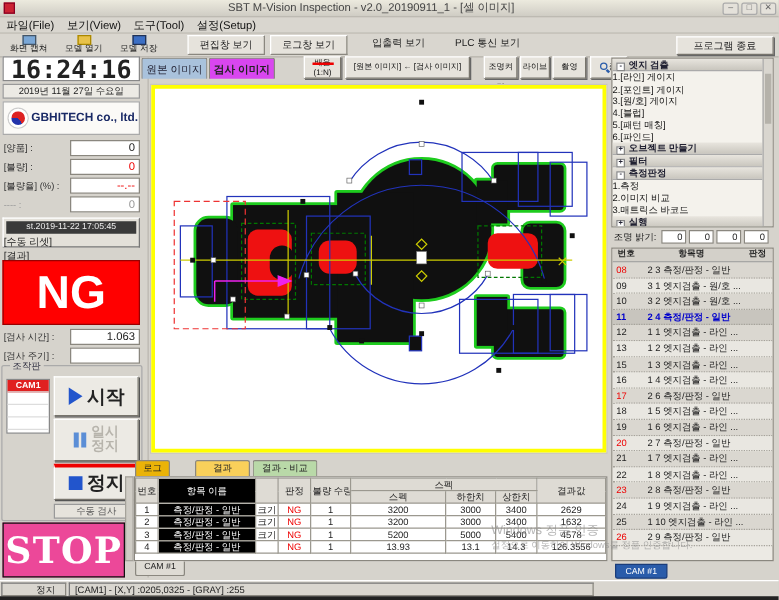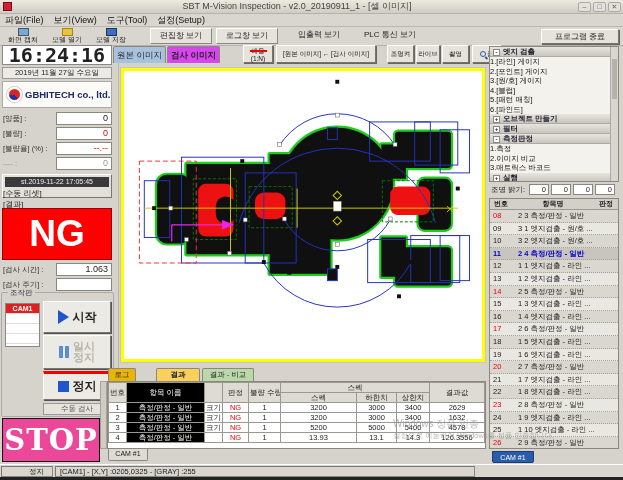--- a/index.html
+++ b/index.html
@@ -37,21 +37,21 @@
   #reset-time { margin:2px; height:10px; background:#3a3a3a; color:#eee; font-size:7px; text-align:center; line-height:10px; }
   #reset-lbl { font-size:8px; text-align:left; line-height:10px; color:#222; }
   #result-lbl { left:3px; top:199px; font-size:8px; }
   #ngbox { left:2px; top:208px; width:110px; height:52px; background:#f00; border:1px solid #900; color:#fff; font-size:37px; font-weight:bold; text-align:center; line-height:50px; }
   #grp { left:1px; top:292px; width:113px; height:125px; border:1px solid #aaa; border-radius:2px; }
   #grp-title { position:absolute; left:6px; top:-5px; background:#d6d3cc; padding:0 2px; font-size:7.5px; color:#334; }
   #camlist { position:absolute; left:3px; top:10px; width:35px; height:44px; background:#fff; border:1px solid #888; }
   .camrow { height:10px; border-bottom:1px solid #ddd; font-size:7px; line-height:10px; text-align:center; }
   .camrow.on { background:#e02020; color:#fff; font-weight:bold; }
   .op-btn { position:absolute; left:41px; width:68px; background:#eceae4; border:1px solid #fff; border-right-color:#77746c; border-bottom-color:#77746c; box-shadow:1px 1px 0 #555; display:flex; align-items:center; justify-content:center; gap:4px; }
-  .op-btn .t { font-size:12px; font-weight:bold; color:#222; }
+  .op-btn .t { font-size:15px; font-weight:bold; color:#222; }
   .op-btn.dis .t { color:#b7b4ac; font-size:11px; line-height:11px; }
   .play { width:0; height:0; border-left:11px solid #2255cc; border-top:7px solid transparent; border-bottom:7px solid transparent; }
   .pause { width:10px; height:12px; border-left:4px solid #5b8ed6; border-right:4px solid #5b8ed6; }
   .sq { width:11px; height:11px; background:#2255cc; }
   #btn-stop { border-top:3px solid #e00; }
   #btn-manual { position:absolute; left:41px; top:110px; width:68px; height:12px; background:#e6e3dc; border:1px solid #999; font-size:7.5px; text-align:center; line-height:10px; color:#555; }
   #stopbox { left:2px; top:418px; width:98px; height:44px; background:#ec4899; border:1px solid #111; color:#fff; font-family:"DejaVu Serif",serif; font-weight:bold; font-size:29px; text-align:center; line-height:42px; letter-spacing:1px; }
   
   .tab { position:absolute; top:46px; height:17px; border:1px solid #8a877f; border-bottom:none; font-size:8.5px; text-align:center; line-height:16px; border-radius:2px 2px 0 0; }
   #tab-src { left:113px; width:53px; background:#a9c2dc; color:#223; }
@@ -65,21 +65,21 @@
   #btn-live { left:416px; width:24px; line-height:16px; }
   #btn-grab { left:442px; width:27px; line-height:16px; }
   #btn-zoom { left:472px; width:30px; line-height:16px; }
   .mag { display:inline-block; width:6px; height:6px; border:1.5px solid #2a5caa; border-radius:50%; position:relative; vertical-align:-1px; margin-right:1px; }
   .mag::after { content:""; position:absolute; width:3px; height:1.5px; background:#2a5caa; left:4px; top:5px; transform:rotate(45deg); }
   
   #imgframe { left:121px; top:68px; width:364px; height:294px; background:#fff; border:3px solid #ffff00; box-shadow:0 0 0 1px #c9c6be; }
   
   .btab { position:absolute; top:368px; height:13px; border:1px solid #8a877f; border-bottom:none; font-size:7.5px; text-align:center; line-height:12px; border-radius:2px 2px 0 0; }
   #btab-log { left:108px; width:28px; background:#eab308; }
-  #btab-res { left:156px; width:44px; background:#f9d05a; font-weight:bold; }
+  #btab-res { left:156px; width:44px; background:#f9d05a; font-weight:normal; }
   #btab-cmp { left:202px; width:52px; background:#b9d9a8; }
   #tbl-scroll { left:100px; top:381px; width:7px; height:68px; background:#cfccc5; border:1px solid #a5a29a; }
   #tablewrap { left:107px; top:381px; width:379px; height:68px; overflow:hidden; background:#fff; border:1px solid #8a877f; }
   table { border-collapse:collapse; width:100%; table-layout:fixed; }
   th,td { border:1px solid #9b988f; font-size:7.5px; font-weight:normal; height:10px; line-height:9px; text-align:center; overflow:hidden; white-space:nowrap; padding:0 1px; }
   th { background:#dedbd4; }
   th.dark, td.dark { background:#000; color:#fff; }
   td.ng { color:#e00; }
   #cam-tab-l { left:108px; top:449px; width:40px; height:12px; background:#dedbd4; border:1px solid #8a877f; border-top:none; font-size:7px; text-align:center; line-height:10px; border-radius:0 0 2px 2px; }
   
@@ -477,24 +477,20 @@
       </div>
       <div class="insp-row">
         <span class="no ">12</span>
         <span class="tx">1 1 엣지검출 - 라인 ...</span>
       </div>
       <div class="insp-row">
         <span class="no ">13</span>
         <span class="tx">1 2 엣지검출 - 라인 ...</span>
       </div>
       <div class="insp-row">
-        <span class="no red">14</span>
-        <span class="tx">2 5 측정/판정 - 일반</span>
-      </div>
-      <div class="insp-row">
         <span class="no ">15</span>
         <span class="tx">1 3 엣지검출 - 라인 ...</span>
       </div>
       <div class="insp-row">
         <span class="no ">16</span>
         <span class="tx">1 4 엣지검출 - 라인 ...</span>
       </div>
       <div class="insp-row">
         <span class="no red">17</span>
         <span class="tx">2 6 측정/판정 - 일반</span>

